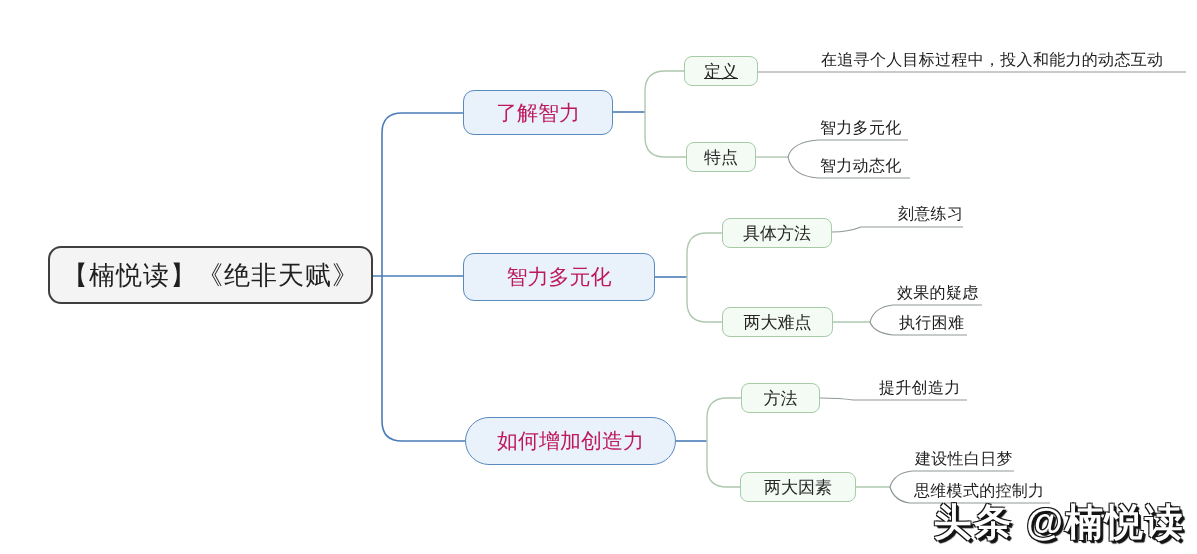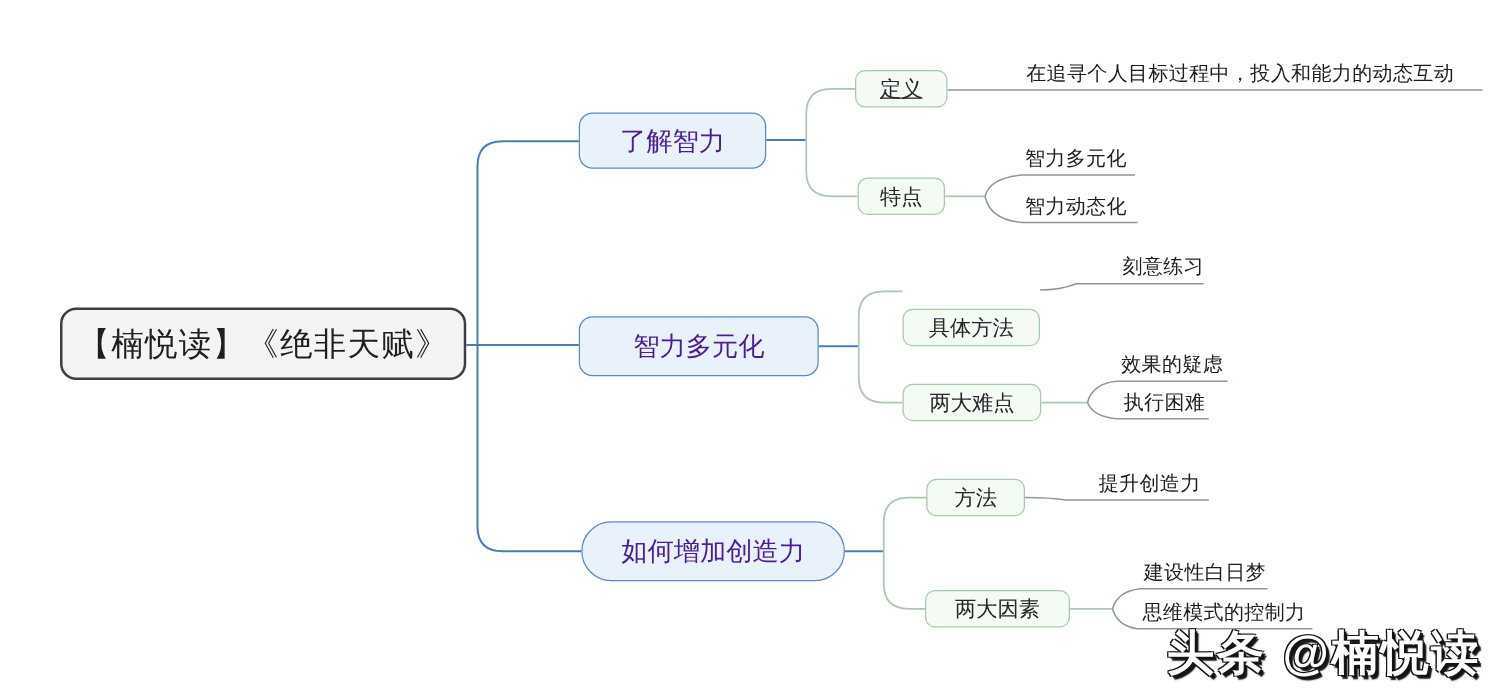--- a/index.html
+++ b/index.html
@@ -14,21 +14,21 @@
   .node{
     position:absolute;display:flex;align-items:center;justify-content:center;
     box-sizing:border-box;white-space:nowrap;cursor:default;
   }
   .root-node{
     border:2px solid var(--root-border,#3f3f3f);background:var(--root-fill,#f4f4f4);
     border-radius:13px;font-size:26px;color:#1f1f1f;letter-spacing:1px;
   }
   .branch-node{
     border:1.5px solid var(--blue-border,#5b8ac0);background:var(--blue-fill,#e9f1fb);
-    border-radius:11px;font-size:21px;color:#4c1d95;
+    border-radius:11px;font-size:21px;color:#be185d;
   }
   .sub-node{
     border:1px solid var(--green-border,#a5cba7);background:var(--green-fill,#f4faf4);
     border-radius:8px;font-size:17px;color:#262626;
   }
   .leaf-label{
     position:absolute;font-size:16px;line-height:20px;height:20px;color:#1d1d1d;
     white-space:nowrap;letter-spacing:0.3px;
   }
   .watermark{
@@ -81,21 +81,21 @@
   </svg>
 
   <div class="node root-node" style="left:48px;top:246px;width:325px;height:58px;">【楠悦读】《绝非天赋》</div>
 
   <div class="node branch-node" style="left:463px;top:90px;width:150px;height:45px;">了解智力</div>
   <div class="node branch-node" style="left:463px;top:253px;width:192px;height:48px;">智力多元化</div>
   <div class="node branch-node" style="left:465px;top:417px;width:211px;height:48px;border-radius:24px;">如何增加创造力</div>
 
   <div class="node sub-node" style="left:684px;top:56px;width:74px;height:30px;text-decoration:underline;">定义</div>
   <div class="node sub-node" style="left:686px;top:142px;width:70px;height:30px;">特点</div>
-  <div class="node sub-node" style="left:722px;top:218px;width:110px;height:30px;margin-top:29px;">具体方法</div>
+  <div class="node sub-node" style="left:722px;top:218px;width:110px;height:30px;">具体方法</div>
   <div class="node sub-node" style="left:722px;top:307px;width:111px;height:30px;">两大难点</div>
   <div class="node sub-node" style="left:741px;top:383px;width:79px;height:30px;">方法</div>
   <div class="node sub-node" style="left:740px;top:472px;width:116px;height:30px;">两大因素</div>
 
   <div class="leaf-label" style="left:821px;top:50px;">在追寻个人目标过程中，投入和能力的动态互动</div>
   <div class="leaf-label" style="left:820px;top:118px;">智力多元化</div>
   <div class="leaf-label" style="left:820px;top:156px;">智力动态化</div>
   <div class="leaf-label" style="left:898px;top:204px;">刻意练习</div>
   <div class="leaf-label" style="left:897px;top:283px;">效果的疑虑</div>
   <div class="leaf-label" style="left:899px;top:313px;">执行困难</div>

